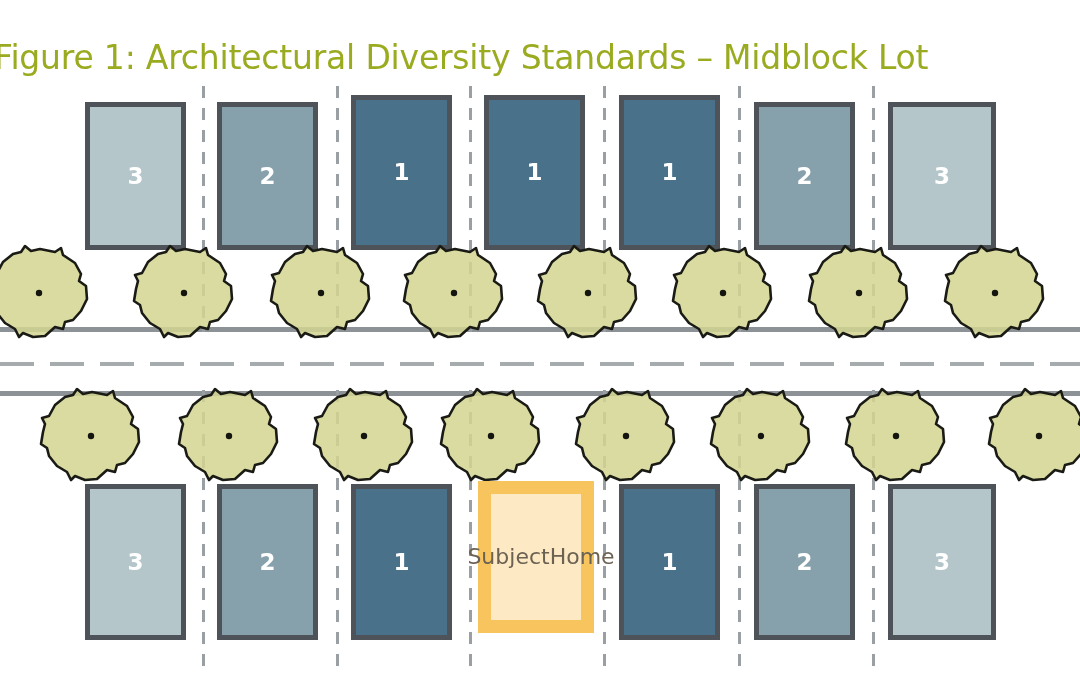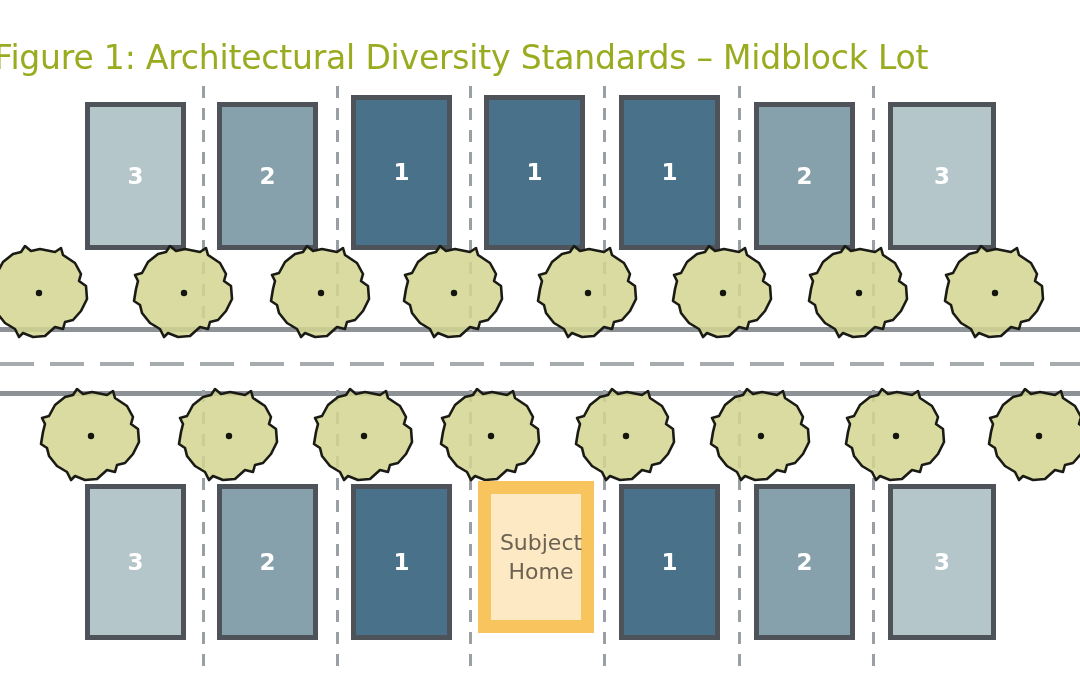--- a/index.html
+++ b/index.html
@@ -92,21 +92,21 @@
   .house.tone-2 { background: #86a1ab; }
   .house.tone-1 { background: #49718a; }
 
   
   #subject-home {
     position: absolute;
     box-sizing: border-box;
     border: 13px solid #f7c45d;
     background: #fde9c3;
     display: flex;
-    flex-direction: column;
+    flex-direction: row;
     align-items: center;
     justify-content: center;
     z-index: 6;
     padding-left: 10px;
   }
   #subject-home .subject-line {
     color: #6b6254;
     font-size: 22px;
     font-family: "DejaVu Sans", sans-serif;
     line-height: 1.32;

